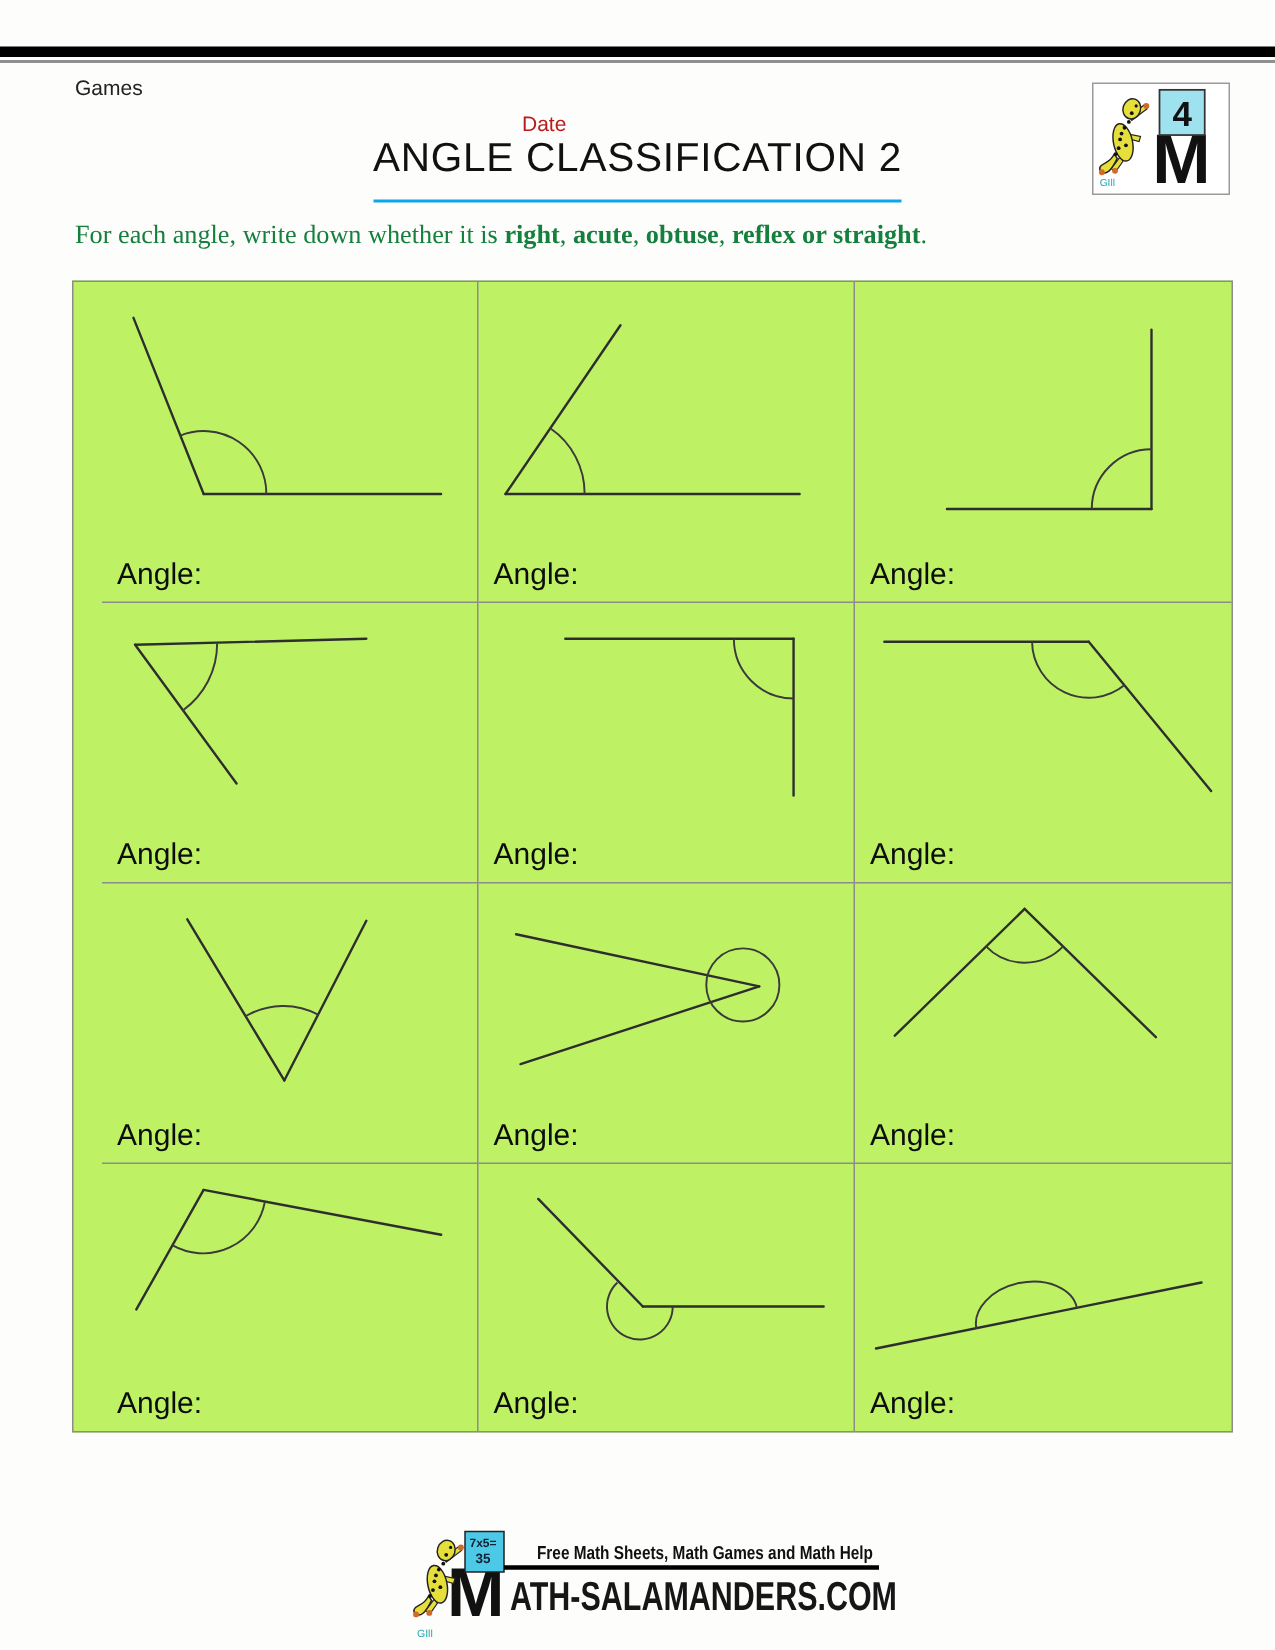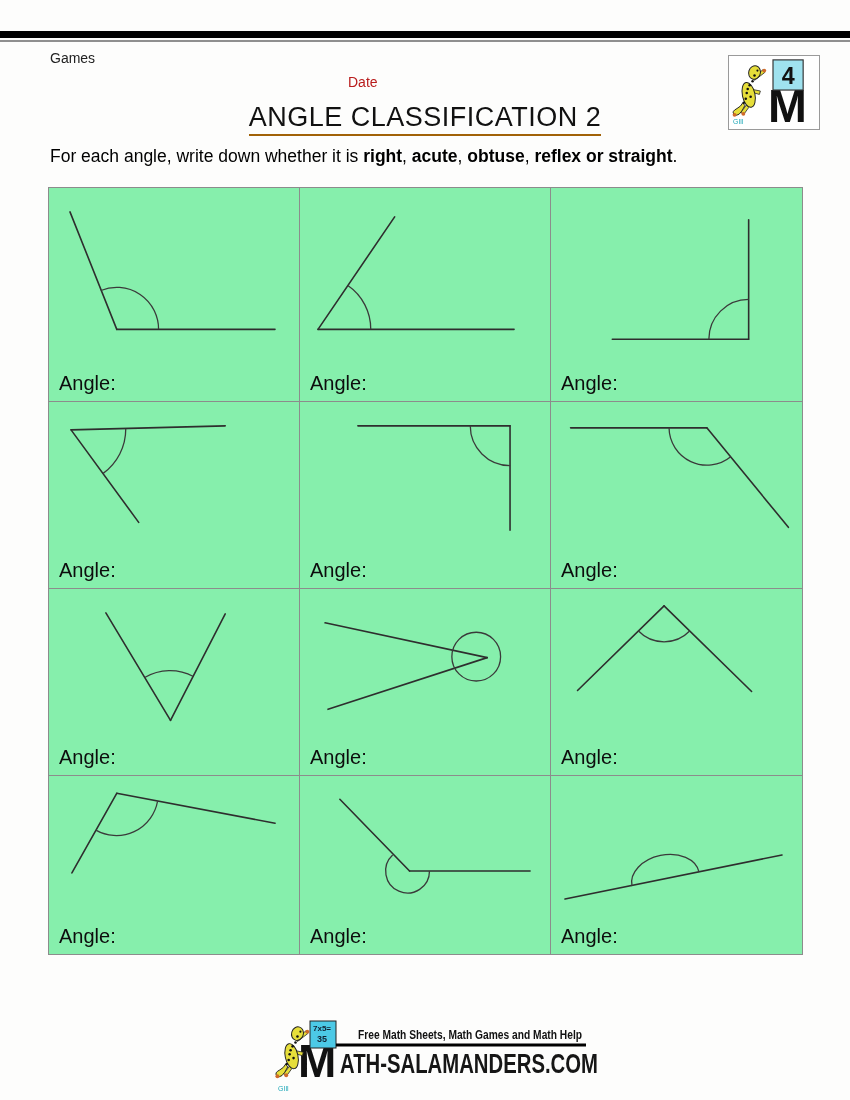--- a/index.html
+++ b/index.html
@@ -5,29 +5,29 @@
   html,body{margin:0;padding:0;}
   body{
     width:850px;height:1100px;position:relative;background:#fdfdfc;
     font-family:"Liberation Sans", sans-serif;color:#1a1a1a;overflow:hidden;
   }
   .topbar{position:absolute;left:0;top:31px;width:850px;height:7px;background:#000;}
   .topbar-shadow{position:absolute;left:0;top:40px;width:850px;height:2px;background:#8f8f8f;}
   .name-label{position:absolute;left:50px;top:50px;font-size:14px;color:#222;}
   .date-label{position:absolute;left:348px;top:50px;font-size:14px;color:#b91c1c;margin-top:24px;}
   .title-wrap{position:absolute;left:0;top:90px;width:850px;text-align:center;}
-  .title{display:inline-block;margin:12px;font-size:27px;font-weight:normal;letter-spacing:.5px;
-         color:#111;border-bottom:2px solid #a16207;padding-bottom:1px;}
-  .instruction{position:absolute;left:50px;top:146px;font-size:17.5px;color:#000000;margin:0;}
+  .title{display:inline-block;margin:0;font-size:27px;font-weight:normal;letter-spacing:.5px;
+         color:#111;border-bottom:2px solid #0ea5e9;padding-bottom:12px;}
+  .instruction{position:absolute;left:50px;top:146px;font-size:17.5px;color:#15803d;margin:0;font-family:Liberation Serif, serif;}
   .instruction b{font-weight:bold;}
   .corner-logo{position:absolute;left:728px;top:55px;width:90px;height:73px;
                border:1px solid #9a9a9a;background:#fff;}
   .grid{position:absolute;left:48px;top:187px;width:753px;
         display:grid;grid-template-columns:repeat(3,251px);
-        border:1px solid #8c8c8c;background:#86efac;}
+        border:1px solid #8c8c8c;background:#bef264;padding-left:19px;}
   .cell{position:relative;border-right:1px solid #8c8c8c;border-bottom:1px solid #8c8c8c;box-sizing:border-box;}
   .cell.last-col{border-right:none;}
   .cell.last-row{border-bottom:none;}
   .fig{position:absolute;left:0;top:0;width:100%;height:100%;}
   .angle-label{position:absolute;left:10px;bottom:6px;font-size:20px;color:#0d0d0d;}
   .footer-logo{position:absolute;left:272px;top:1015px;width:350px;height:80px;}
   svg text{font-family:"Liberation Sans", sans-serif;}
 </style>
 </head>
 <body>

